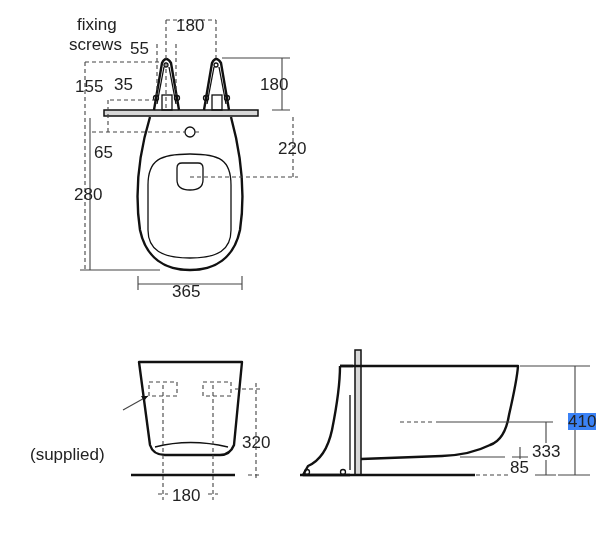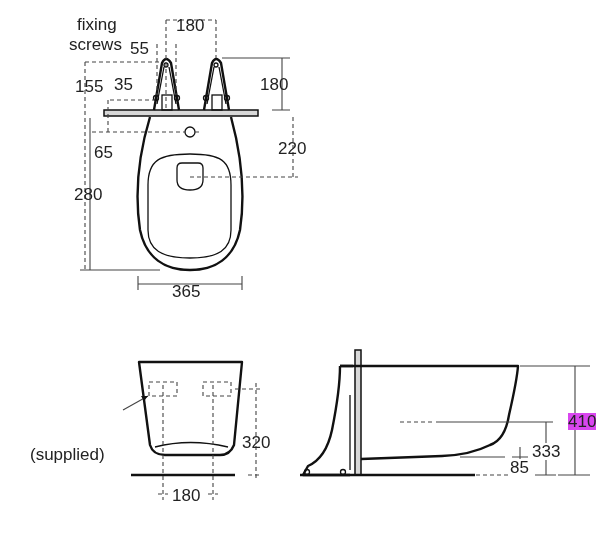--- a/index.html
+++ b/index.html
@@ -98,16 +98,16 @@
   <div class="lbl" style="left:114px;top:76px;">35</div>
   <div class="lbl" style="left:94px;top:144px;">65</div>
   <div class="lbl" style="left:278px;top:140px;">220</div>
   <div class="lbl" style="left:74px;top:186px;">280</div>
   <div class="lbl" style="left:172px;top:283px;">365</div>
 
   <div class="lbl" style="left:30px;top:446px;">(supplied)</div>
   <div class="lbl" style="left:242px;top:426px;margin-top:8px;">320</div>
   <div class="lbl" style="left:172px;top:487px;">180</div>
 
-  <div class="lbl" style="left:568px;top:413px;background:#d946ef;">410</div>
+  <div class="lbl" style="left:568px;top:413px;background:#3b82f6;">410</div>
   <div class="lbl" style="left:532px;top:443px;background:#fff;">333</div>
   <div class="lbl" style="left:510px;top:459px;background:#fff;">85</div>
 </div>
 
 </body></html>

